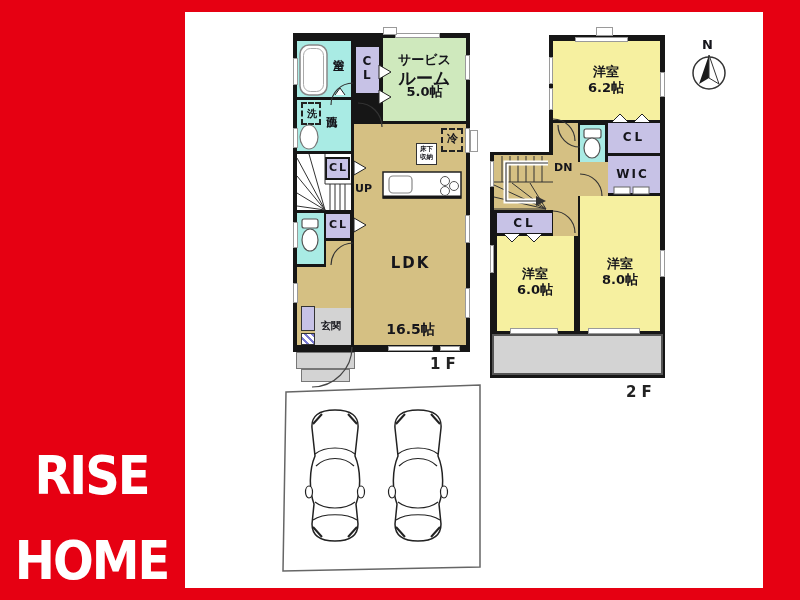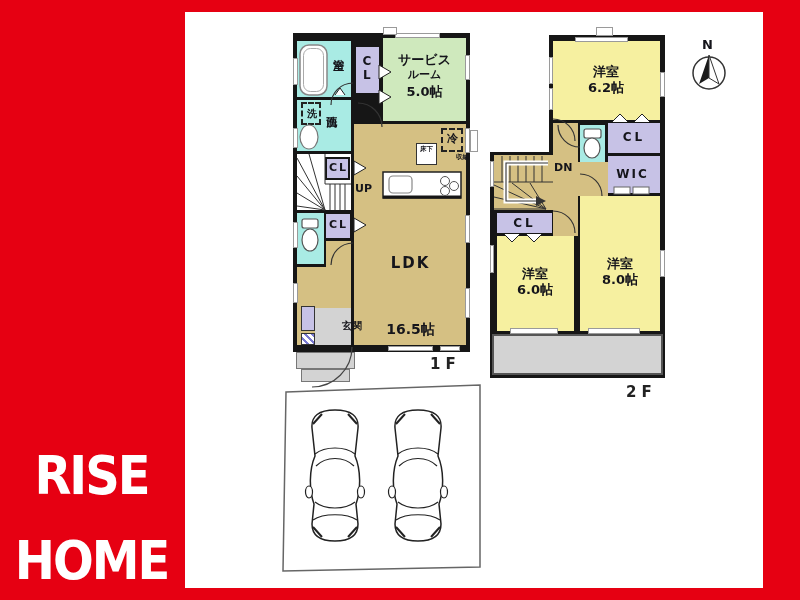--- a/index.html
+++ b/index.html
@@ -59,21 +59,21 @@
     <div class="room c-tan" style="left:61px;top:91px;width:112px;height:221px;"></div>
     <div class="room c-gray" style="left:22px;top:275px;width:36px;height:37px;"></div>
     <div class="room c-purple" style="left:8px;top:273px;width:14px;height:25px;border:1px solid #333;"></div>
     <div class="hatch" style="left:8px;top:300px;width:14px;height:12px;"></div>
 
     <div class="dashedbox" style="left:148px;top:95px;width:22px;height:24px;">
       <div class="lbl" style="left:4px;top:3px;font-size:11px;">冷</div>
     </div>
     <div class="thinbox" style="left:123px;top:110px;width:21px;height:22px;">
       <div class="lbl ctr" style="left:0;top:2px;width:19px;font-size:6.5px;">床下</div>
-      <div class="lbl ctr" style="left:0;top:10px;width:19px;font-size:6.5px;padding-left:36px;">収納</div>
+      <div class="lbl ctr" style="left:0;top:10px;width:19px;font-size:6.5px;">収納</div>
     </div>
     <div class="dashedbox" style="left:8px;top:69px;width:20px;height:23px;">
       <div class="lbl" style="left:4px;top:4px;font-size:10px;">洗</div>
     </div>
 
     <div class="win" style="left:0;top:25px;width:5px;height:27px;"></div>
     <div class="win" style="left:0;top:95px;width:5px;height:20px;"></div>
     <div class="win" style="left:0;top:189px;width:5px;height:26px;"></div>
     <div class="win" style="left:0;top:250px;width:5px;height:20px;"></div>
     <div class="win" style="left:102px;top:0;width:45px;height:5px;"></div>
@@ -128,29 +128,29 @@
       <g fill="none" stroke="#333" stroke-width="1.2">
         <path d="M 60,50 A 22,22 0 0 0 38,72"></path>
         <path d="M 65,70 A 24,24 0 0 1 89,94"></path>
         <path d="M 60,210 A 22,22 0 0 0 38,232"></path>
       </g>
     </svg>
 
     <div class="lbl v" style="left:38px;top:17px;font-size:11px;">浴室</div>
     <div class="lbl v" style="left:66px;top:21px;font-size:12px;letter-spacing:0;">CL</div>
     <div class="lbl ctr" style="left:92px;top:20px;width:79px;font-size:13px;">サービス</div>
-    <div class="lbl ctr" style="left:92px;top:36px;width:79px;font-size:11px;">ルーム</div>
+    <div class="lbl ctr" style="left:92px;top:36px;width:79px;font-size:17px;">ルーム</div>
     <div class="lbl ctr" style="left:92px;top:52px;width:79px;font-size:13px;">5.0帖</div>
     <div class="lbl v" style="left:31px;top:74px;font-size:11px;">洗面</div>
     <div class="lbl" style="left:36px;top:129px;font-size:11px;letter-spacing:2px;">CL</div>
     <div class="lbl" style="left:62px;top:150px;font-size:11px;">UP</div>
     <div class="lbl" style="left:36px;top:186px;font-size:11px;letter-spacing:2px;">CL</div>
     <div class="lbl ctr" style="left:80px;top:222px;width:75px;font-size:15px;letter-spacing:2px;">LDK</div>
     <div class="lbl ctr" style="left:80px;top:241px;width:75px;font-size:14px;margin-top:47px;">16.5帖</div>
-    <div class="lbl" style="left:28px;top:287px;font-size:10px;margin-left:21px;">玄関</div>
+    <div class="lbl" style="left:28px;top:287px;font-size:10px;">玄関</div>
   </div>
 
   <div class="porch" style="left:296px;top:352px;width:59px;height:17px;"></div>
   <div class="porch" style="left:301px;top:369px;width:49px;height:13px;"></div>
   <div class="win" style="left:470px;top:130px;width:8px;height:22px;"></div>
   <div class="win" style="left:383px;top:27px;width:14px;height:8px;"></div>
   <div class="floor-tag" style="left:430px;top:355px;">1F</div>
 
   <div class="plan" style="left:490px;top:35px;width:175px;height:343px;">
     <div class="room c-white" style="left:0;top:0;width:59px;height:117px;"></div>

